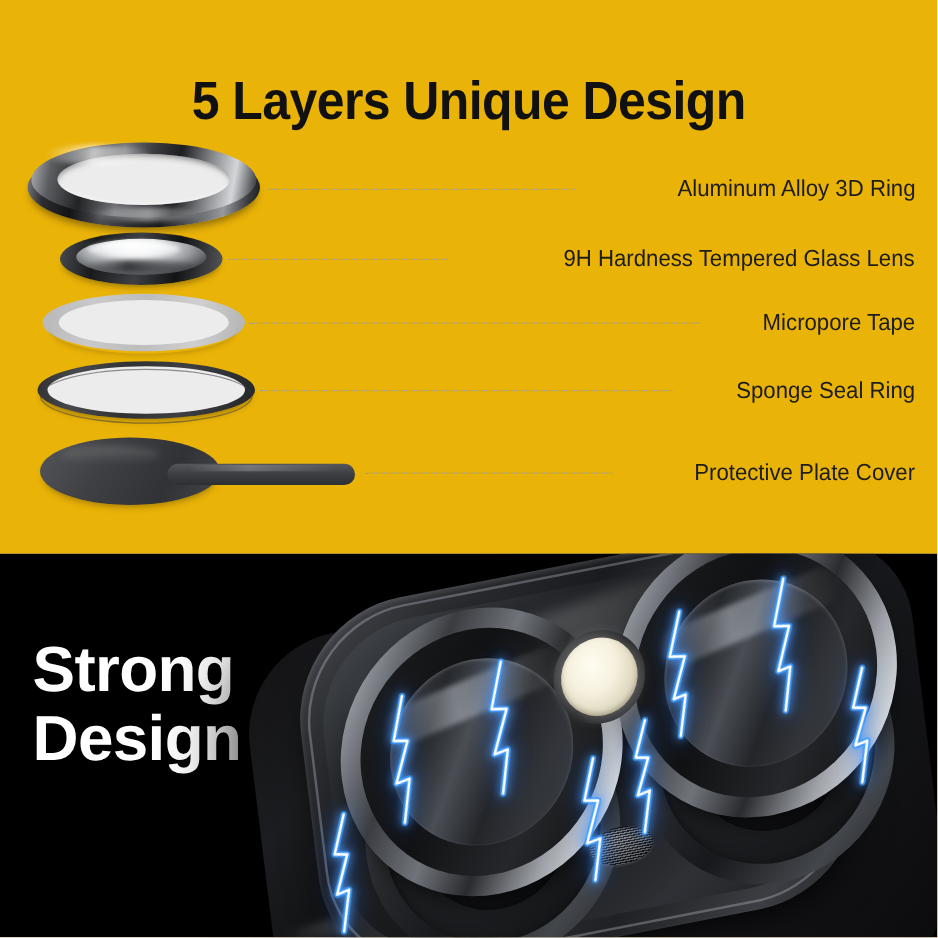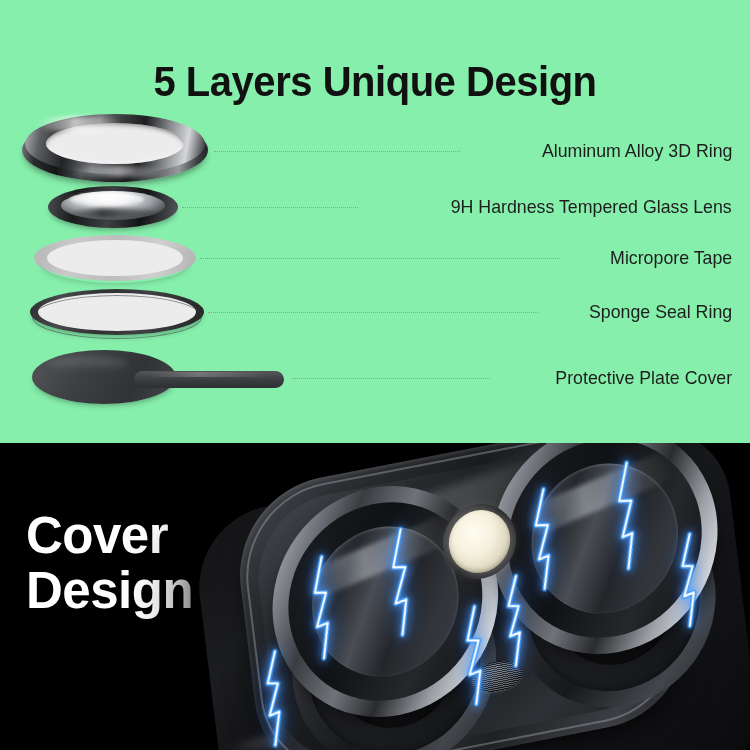--- a/index.html
+++ b/index.html
@@ -18,21 +18,21 @@
     overflow: hidden;
     background: #ffffff;
   }
 
   
   #top-panel {
     position: absolute;
     left: 0; top: 0;
     width: 750px;
     height: 443px;
-    background: #86efac;
+    background: #eab308;
     overflow: hidden;
   }
 
   #title {
     position: absolute;
     left: 0;
     top: 28px;
     width: 750px;
     text-align: center;
     font-size: 43px;
@@ -482,21 +482,21 @@
       <div class="plate-shine"></div>
     </div>
     <div class="leader" style="left:292px; top:378px; width:198px;"></div>
     <div class="layer-label" style="top:367px;">Protective Plate Cover</div>
 
   </section>
 
   <section id="bottom-panel">
 
     <h2 id="headline">
-      <span>Cover</span>
+      <span>Strong</span>
       <span>Design</span>
     </h2>
 
     <div id="phone">
 
       <div class="phone-body"></div>
       <div class="phone-edge-shine"></div>
       <div class="phone-seam"></div>
 
       <div class="cam-bump"></div>

